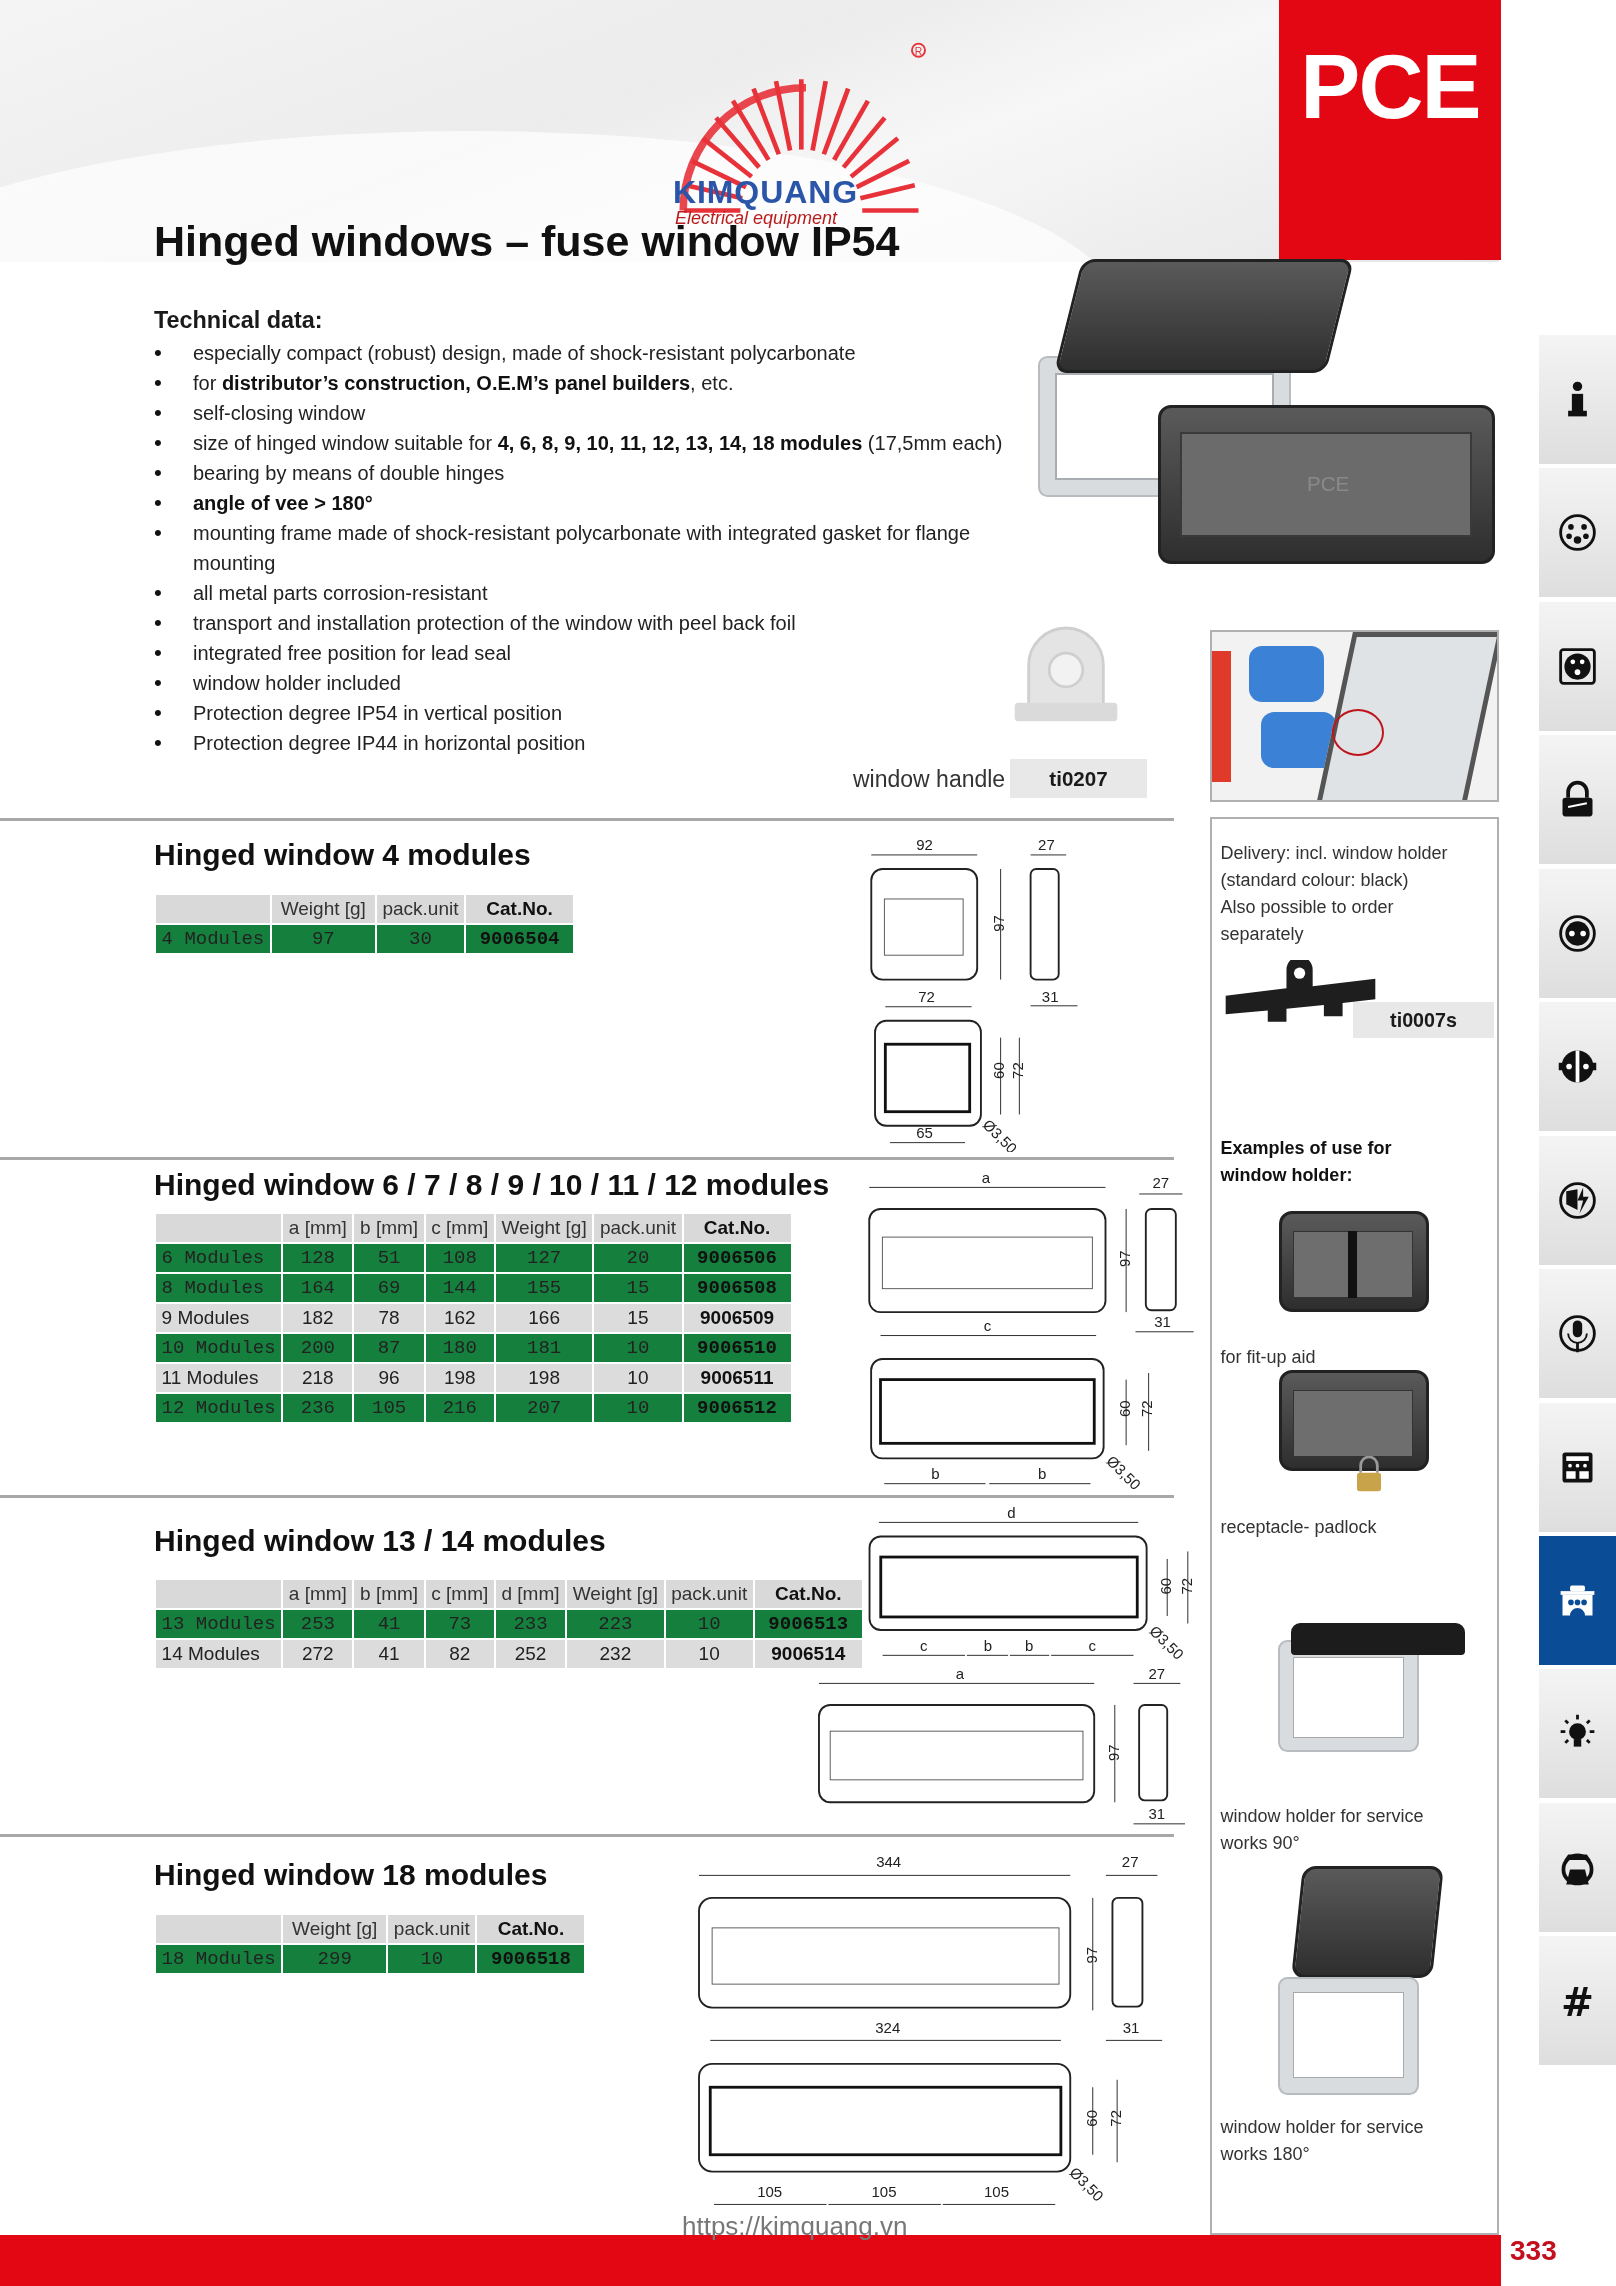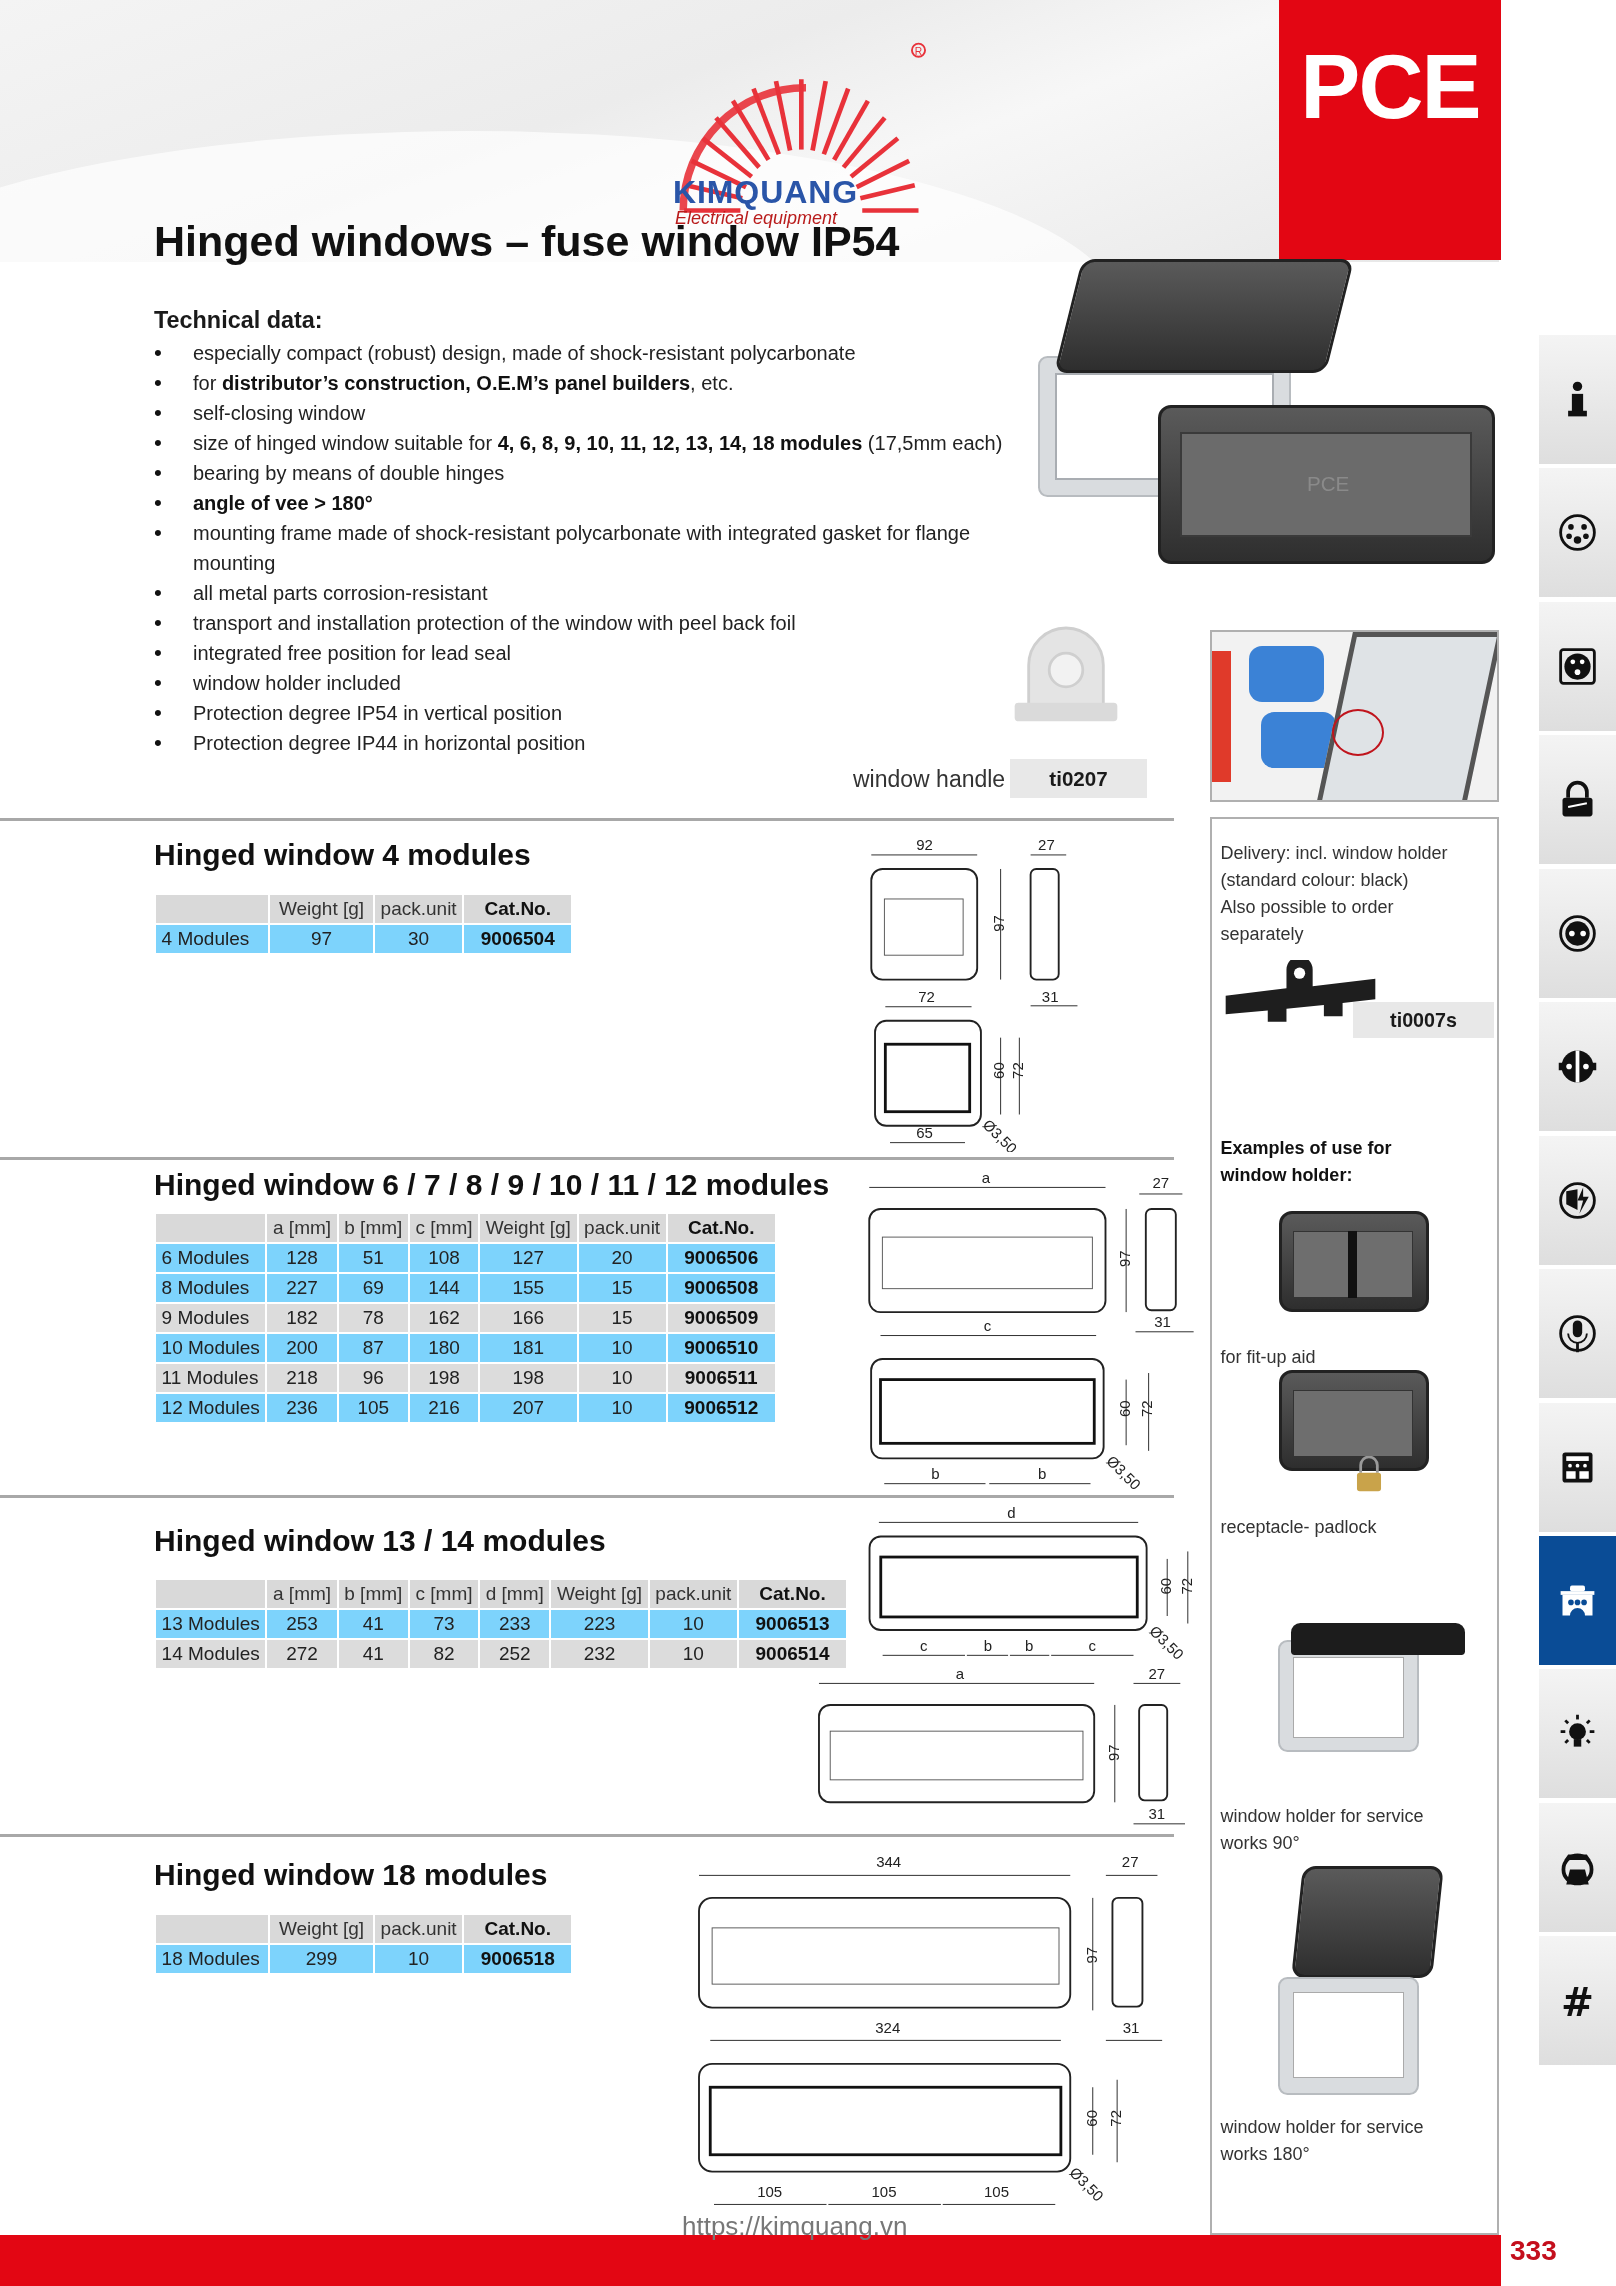--- a/index.html
+++ b/index.html
@@ -43,21 +43,21 @@
   .divider { position: absolute; left: 0; height: 2.8px; background: #a8a8a8; }
 
   
   .sec-title { position: absolute; left: 154px; font-size: 30px; font-weight: 700; color: #111; }
   table.spec { position: absolute; left: 154px; border-collapse: separate; border-spacing: 2.8px; font-size: 19px; }
   table.spec th { background: #d9d9d9; font-weight: 400; color: #333; height: 28px; padding: 0 5.6px; text-align: center; white-space: nowrap; }
   table.spec th.cat { font-weight: 700; color: #111; }
   table.spec td { height: 28px; padding: 0 5.6px; text-align: center; color: #222; white-space: nowrap; }
   table.spec td.lbl { text-align: left; }
   table.spec td.cat { font-weight: 700; color: #111; }
-  table.spec tr.odd td { background: #7dd3fc; }
+  table.spec tr.odd td { background: #15803d; font-family: Liberation Mono, monospace; }
   table.spec tr.even td { background: #dcdcdc; }
 
   
   svg.draw { position: absolute; }
   svg.draw text { font-family: "Liberation Sans", sans-serif; font-size: 16px; fill: #222; }
 
   
   .prod { position: absolute; }
   .lid-dark { background: linear-gradient(180deg, #5a5a5a, #2e2e2e); border-radius: 13px; border: 3.7px solid #222; }
   .frame-light { background: #d9dcdf; border-radius: 9.4px; border: 2.8px solid #b8bcc0; }
@@ -223,21 +223,21 @@
         <td class="lbl">6 Modules</td>
         <td>128</td>
         <td>51</td>
         <td>108</td>
         <td>127</td>
         <td>20</td>
         <td class="cat">9006506</td>
       </tr>
       <tr class="odd">
         <td class="lbl">8 Modules</td>
-        <td>227</td>
+        <td>164</td>
         <td>69</td>
         <td>144</td>
         <td>155</td>
         <td>15</td>
         <td class="cat">9006508</td>
       </tr>
       <tr class="even">
         <td class="lbl">9 Modules</td>
         <td>182</td>
         <td>78</td>

